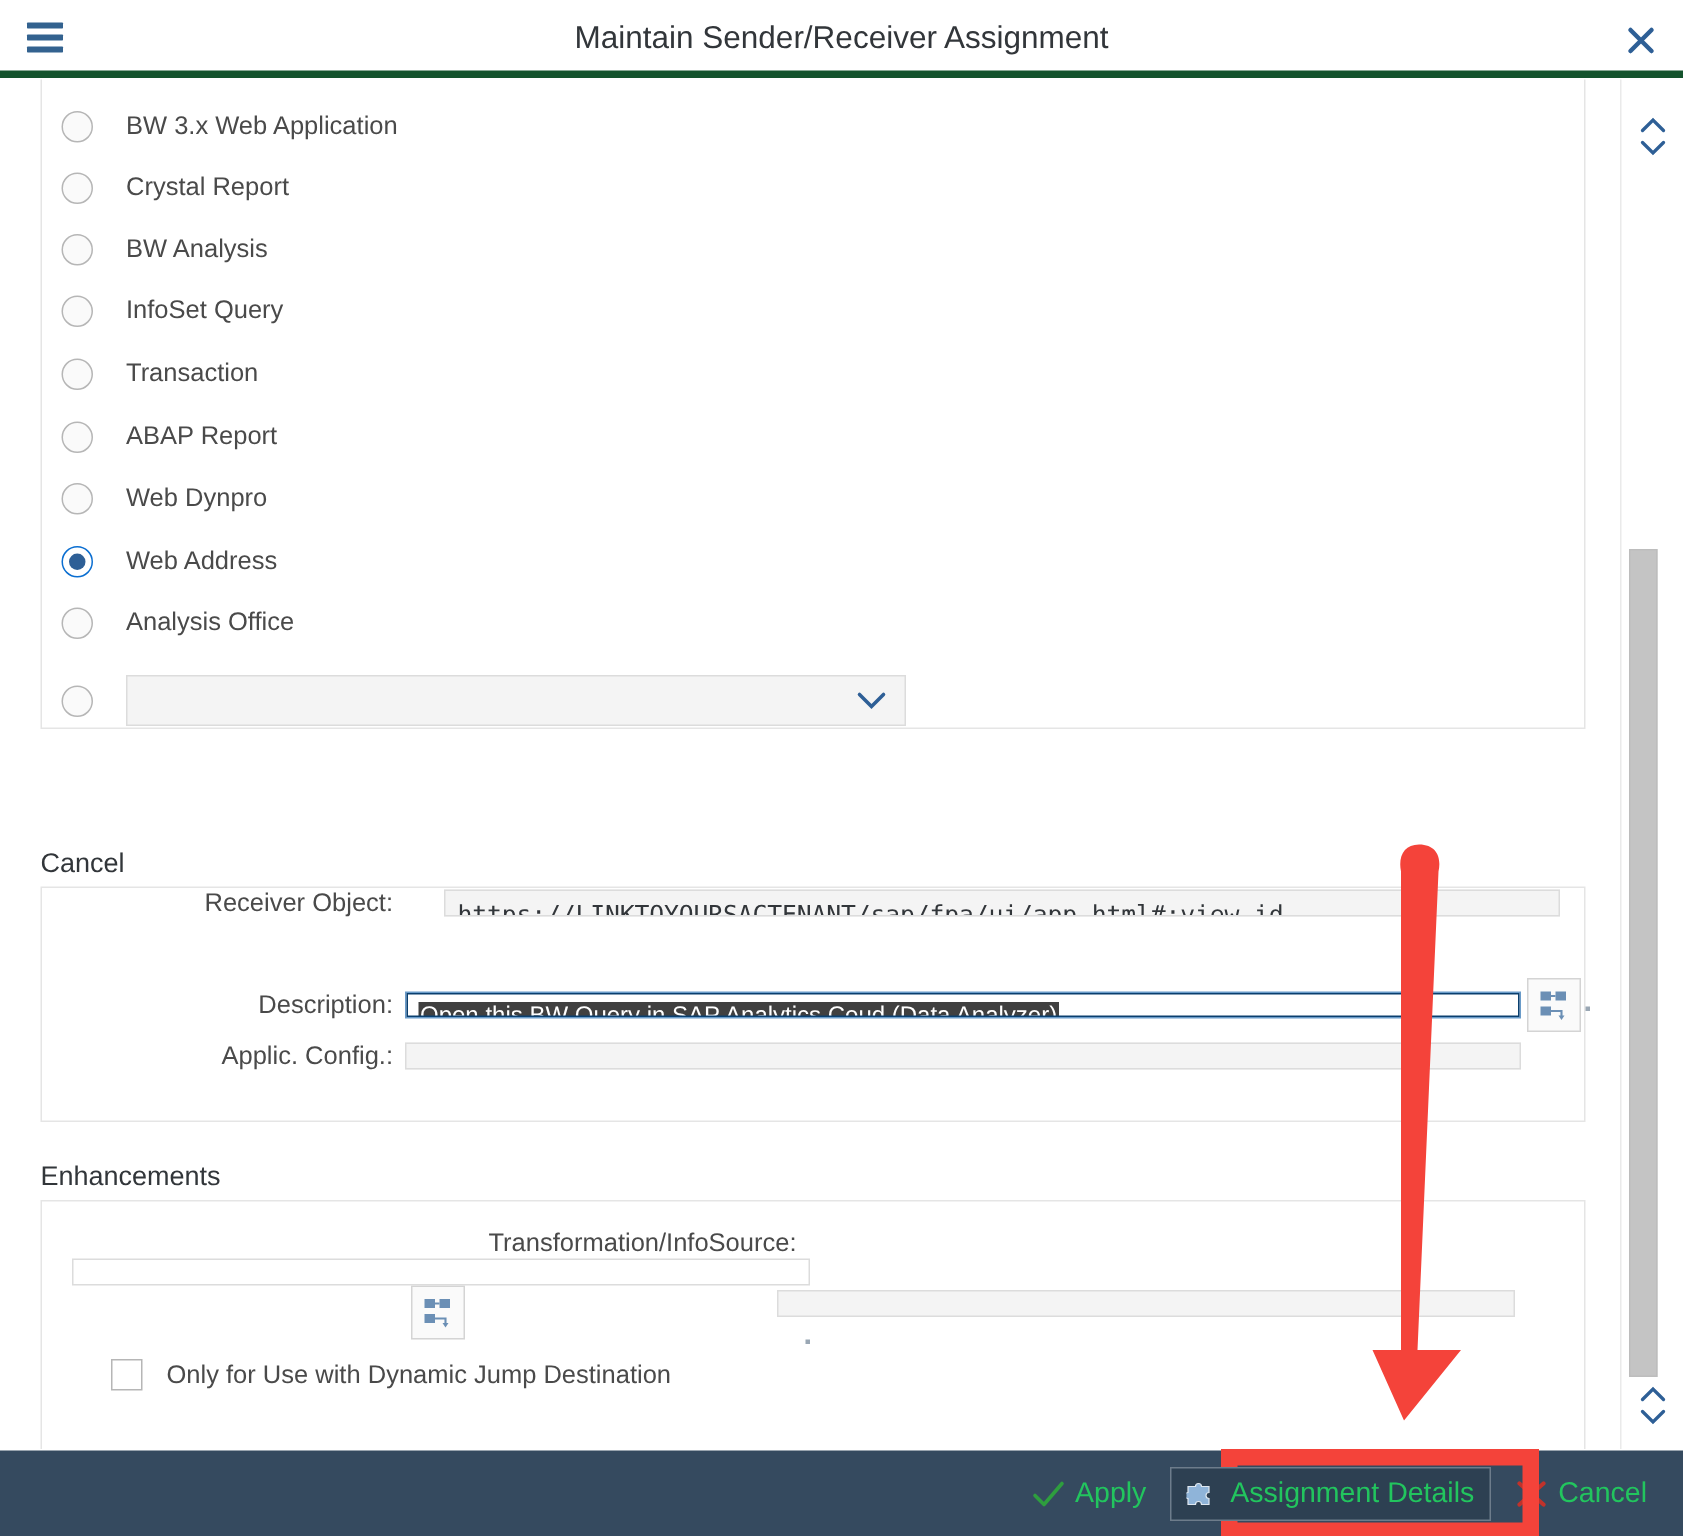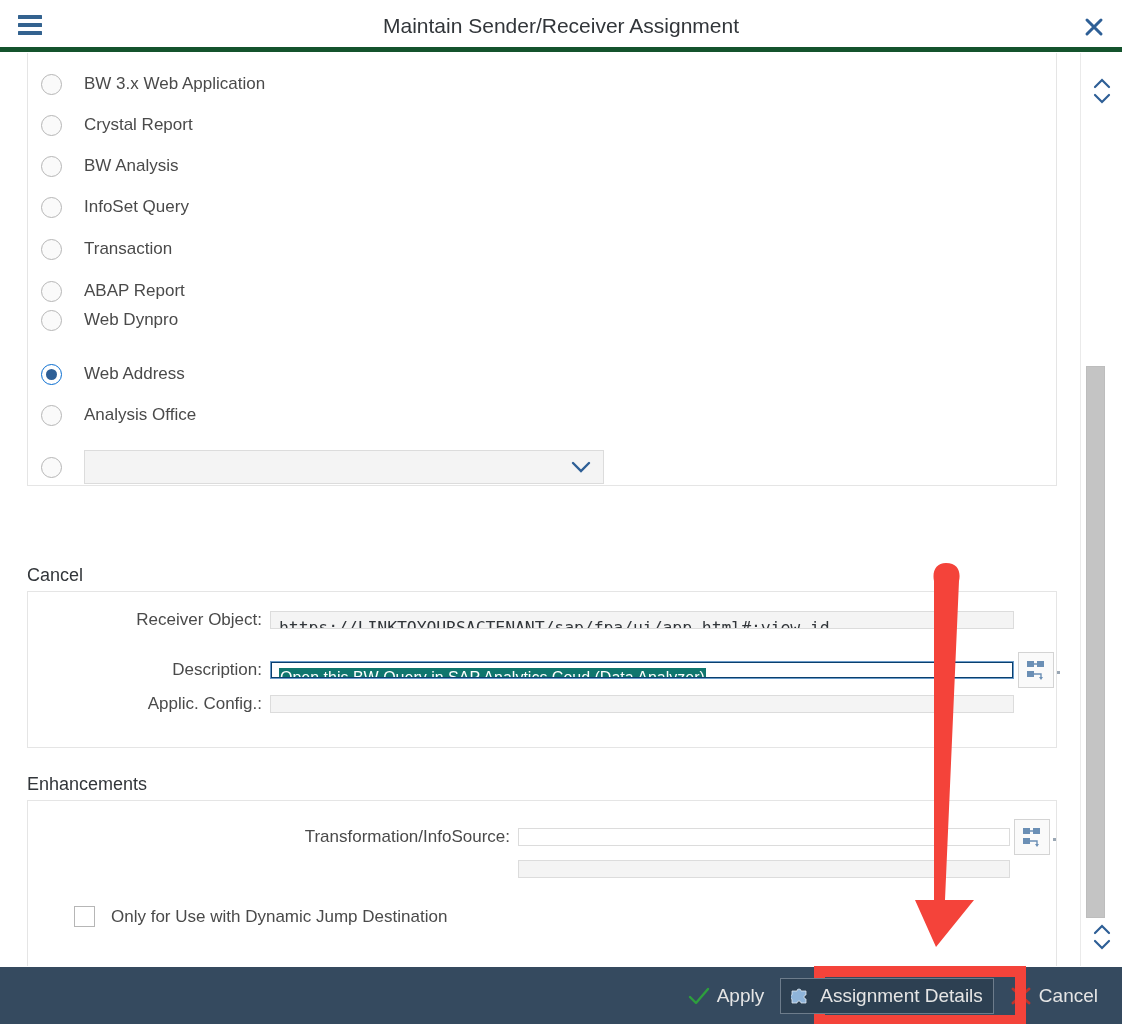--- a/index.html
+++ b/index.html
@@ -182,21 +182,21 @@
     font-size: 16.5px;
     letter-spacing: -0.1px;
   }
   .finput.focused {
     background: #ffffff;
     border: 1px solid #6a9bc9;
     outline: 1px solid #0a3f6e;
     outline-offset: -2px;
   }
   .sel-text {
-    background: #0f766e;
+    background: #404040;
     color: #ffffff;
     padding: 1px 1px;
   }
   .finput.empty-white {
     background: #ffffff;
     border: 1px solid #dcdcdc;
   }
 
   
   .vh-btn {
@@ -276,21 +276,21 @@
     background: #354a5f;
     display: flex;
     align-items: center;
     justify-content: flex-end;
     padding-right: 14px;
   }
   .fbtn {
     display: flex;
     align-items: center;
     gap: 7px;
-    color: #e5e5e5;
+    color: #22c55e;
     font-size: 19px;
     padding: 6px 10px;
     cursor: pointer;
     white-space: nowrap;
   }
   #btn-assignment {
     position: relative;
     z-index: 3;
     border: 1px solid #6d7c8b;
     background: #2d4052;
@@ -364,21 +364,21 @@
       <div class="radio-row" style="top:245px">
         <span class="radio-mark"></span>
         <span class="radio-label">Transaction</span>
       </div>
 
       <div class="radio-row" style="top:287px">
         <span class="radio-mark"></span>
         <span class="radio-label">ABAP Report</span>
       </div>
 
-      <div class="radio-row" style="top:316px">
+      <div class="radio-row" style="top:328px">
         <span class="radio-mark"></span>
         <span class="radio-label">Web Dynpro</span>
       </div>
 
       <div class="radio-row" style="top:370px">
         <span class="radio-mark on"></span>
         <span class="radio-label">Web Address</span>
       </div>
 
       <div class="radio-row" style="top:411px">
@@ -393,21 +393,21 @@
           <svg width="20" height="13" viewBox="0 0 20 13">
             <path d="M2 2 L10 10 L18 2" stroke="#2e5f96" stroke-width="2.4" fill="none" stroke-linecap="round"></path>
           </svg>
         </span>
       </div>
     </div>
 
     <div class="section-title" id="report-title">Cancel</div>
     <div class="panel" id="report-panel">
 
-      <div class="frow" style="left:0; top:18px;">
+      <div class="frow" style="left:0; top:0;gap:26px;">
         <span class="flabel" style="width:234px">Receiver Object:</span>
         <span class="finput mono" style="width:744px; margin-left:8px;">https://LINKTOYOURSACTENANT/sap/fpa/ui/app.html#;view_id</span>
       </div>
 
       <div class="frow" style="left:0; top:60px;">
         <span class="flabel" style="width:234px">Description:</span>
         <span class="finput focused" style="width:744px; margin-left:8px;"><span class="sel-text">Open this BW Query in SAP Analytics Coud (Data Analyzer)</span></span>
         <span class="vh-btn" style="margin-left:4px;">
           <svg width="22" height="22" viewBox="0 0 22 22">
             <rect x="2" y="2" width="7" height="6" fill="#6b8fb5"></rect>
@@ -422,21 +422,21 @@
 
       <div class="frow" style="left:0; top:102px;">
         <span class="flabel" style="width:234px">Applic. Config.:</span>
         <span class="finput" style="width:744px; margin-left:8px;"></span>
       </div>
     </div>
 
     <div class="section-title" id="enh-title">Enhancements</div>
     <div class="panel" id="enh-panel">
 
-      <div class="frow" style="left:0; top:18px;">
+      <div class="frow" style="left:12px; top:18px;flex-direction:column;">
         <span class="flabel" style="width:482px">Transformation/InfoSource:</span>
         <span class="finput empty-white" style="width:492px; margin-left:8px;"></span>
         <span class="vh-btn" style="margin-left:4px;">
           <svg width="22" height="22" viewBox="0 0 22 22">
             <rect x="2" y="2" width="7" height="6" fill="#6b8fb5"></rect>
             <rect x="2" y="12" width="7" height="6" fill="#6b8fb5"></rect>
             <rect x="12" y="2" width="7" height="6" fill="#6b8fb5"></rect>
             <path d="M9 5 L12 5 M9 15 L16 15 L16 19" stroke="#6b8fb5" stroke-width="1.4" fill="none"></path>
             <path d="M16 21 L14 18 L18 18 Z" fill="#6b8fb5"></path>
           </svg>

